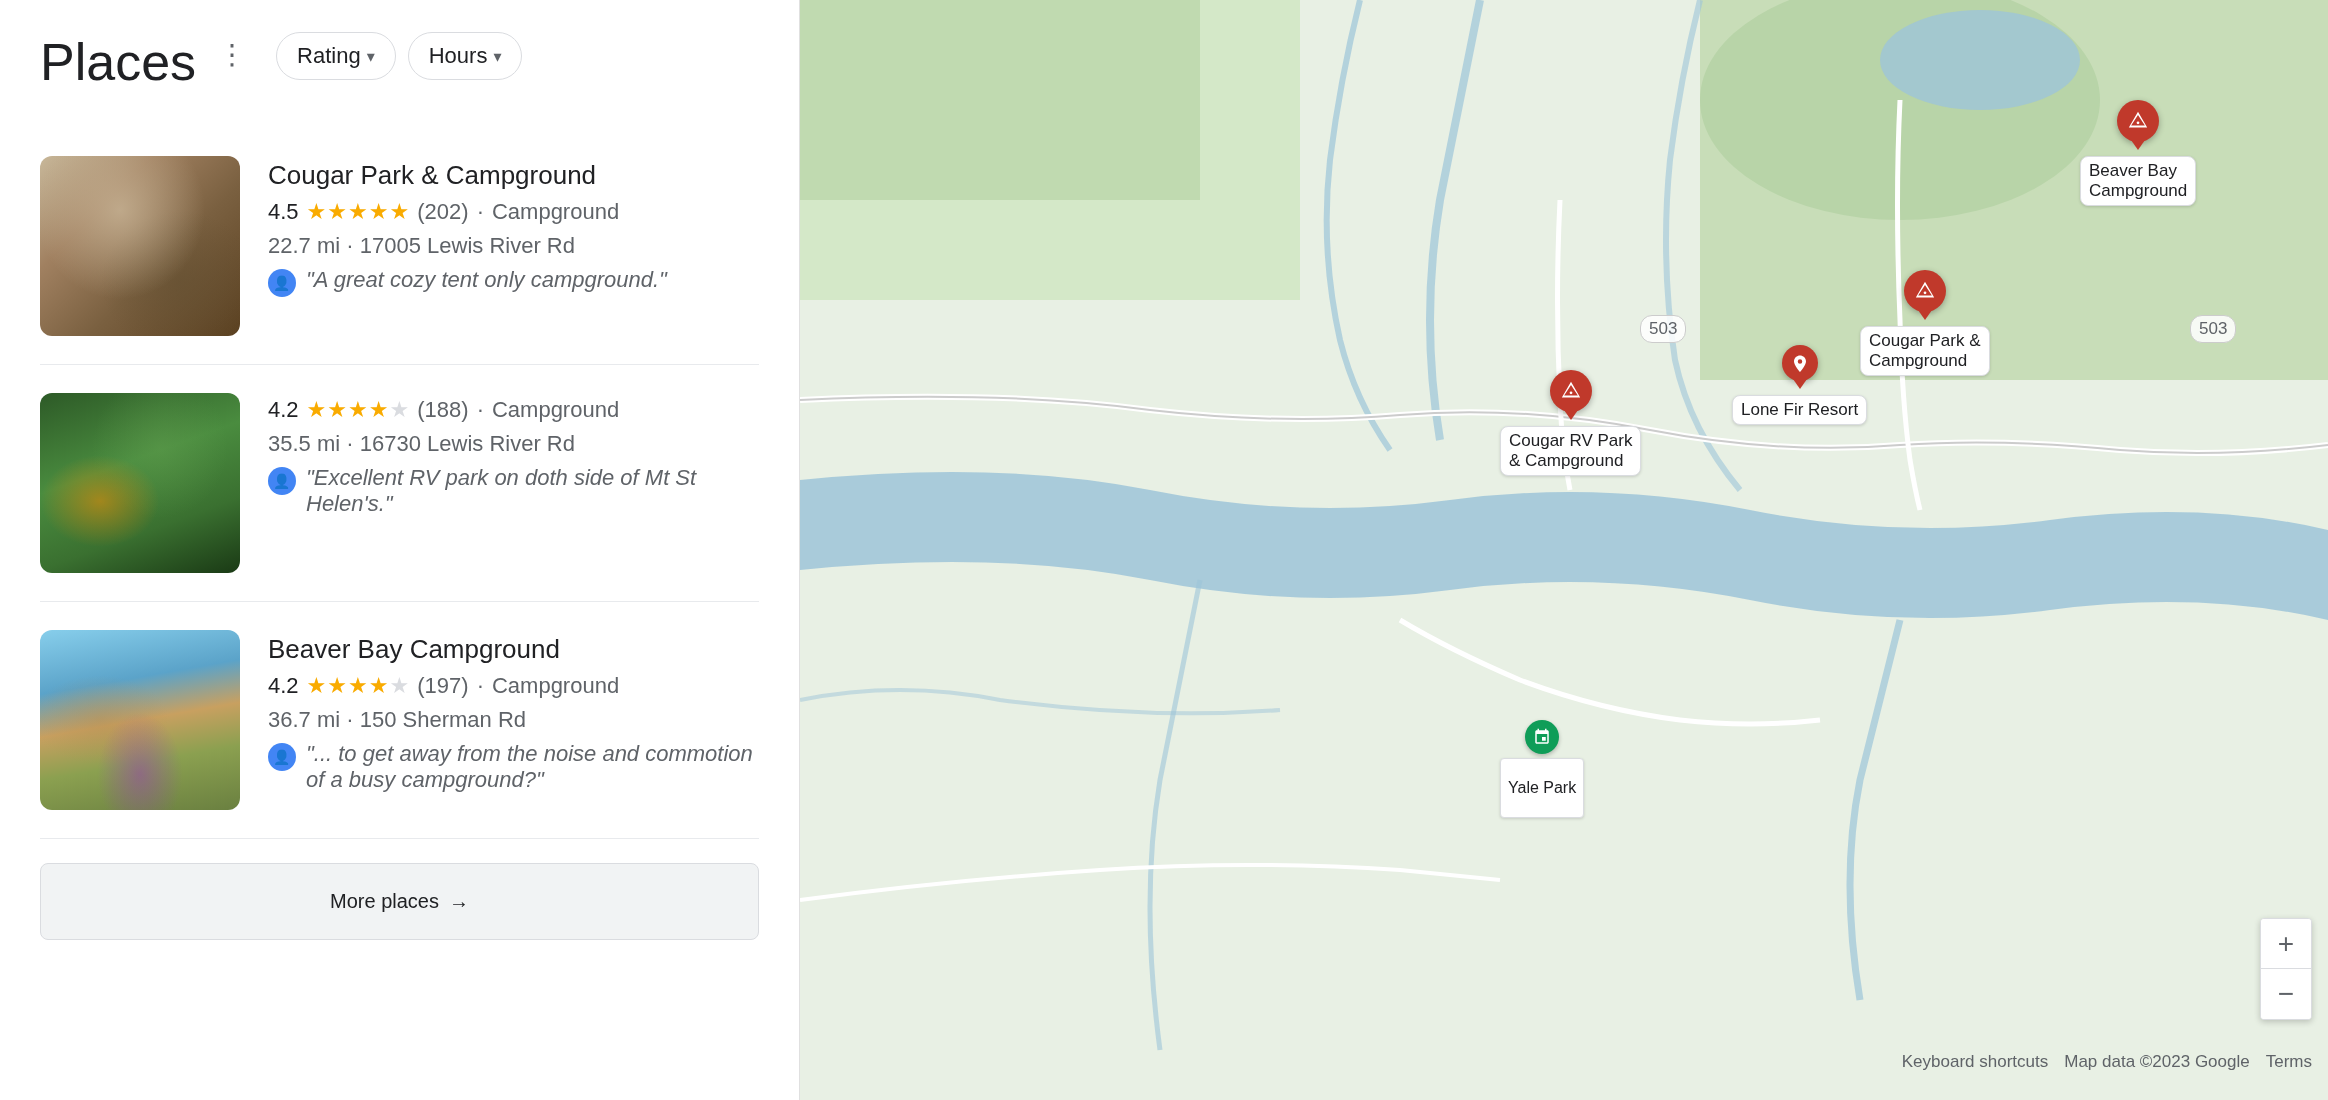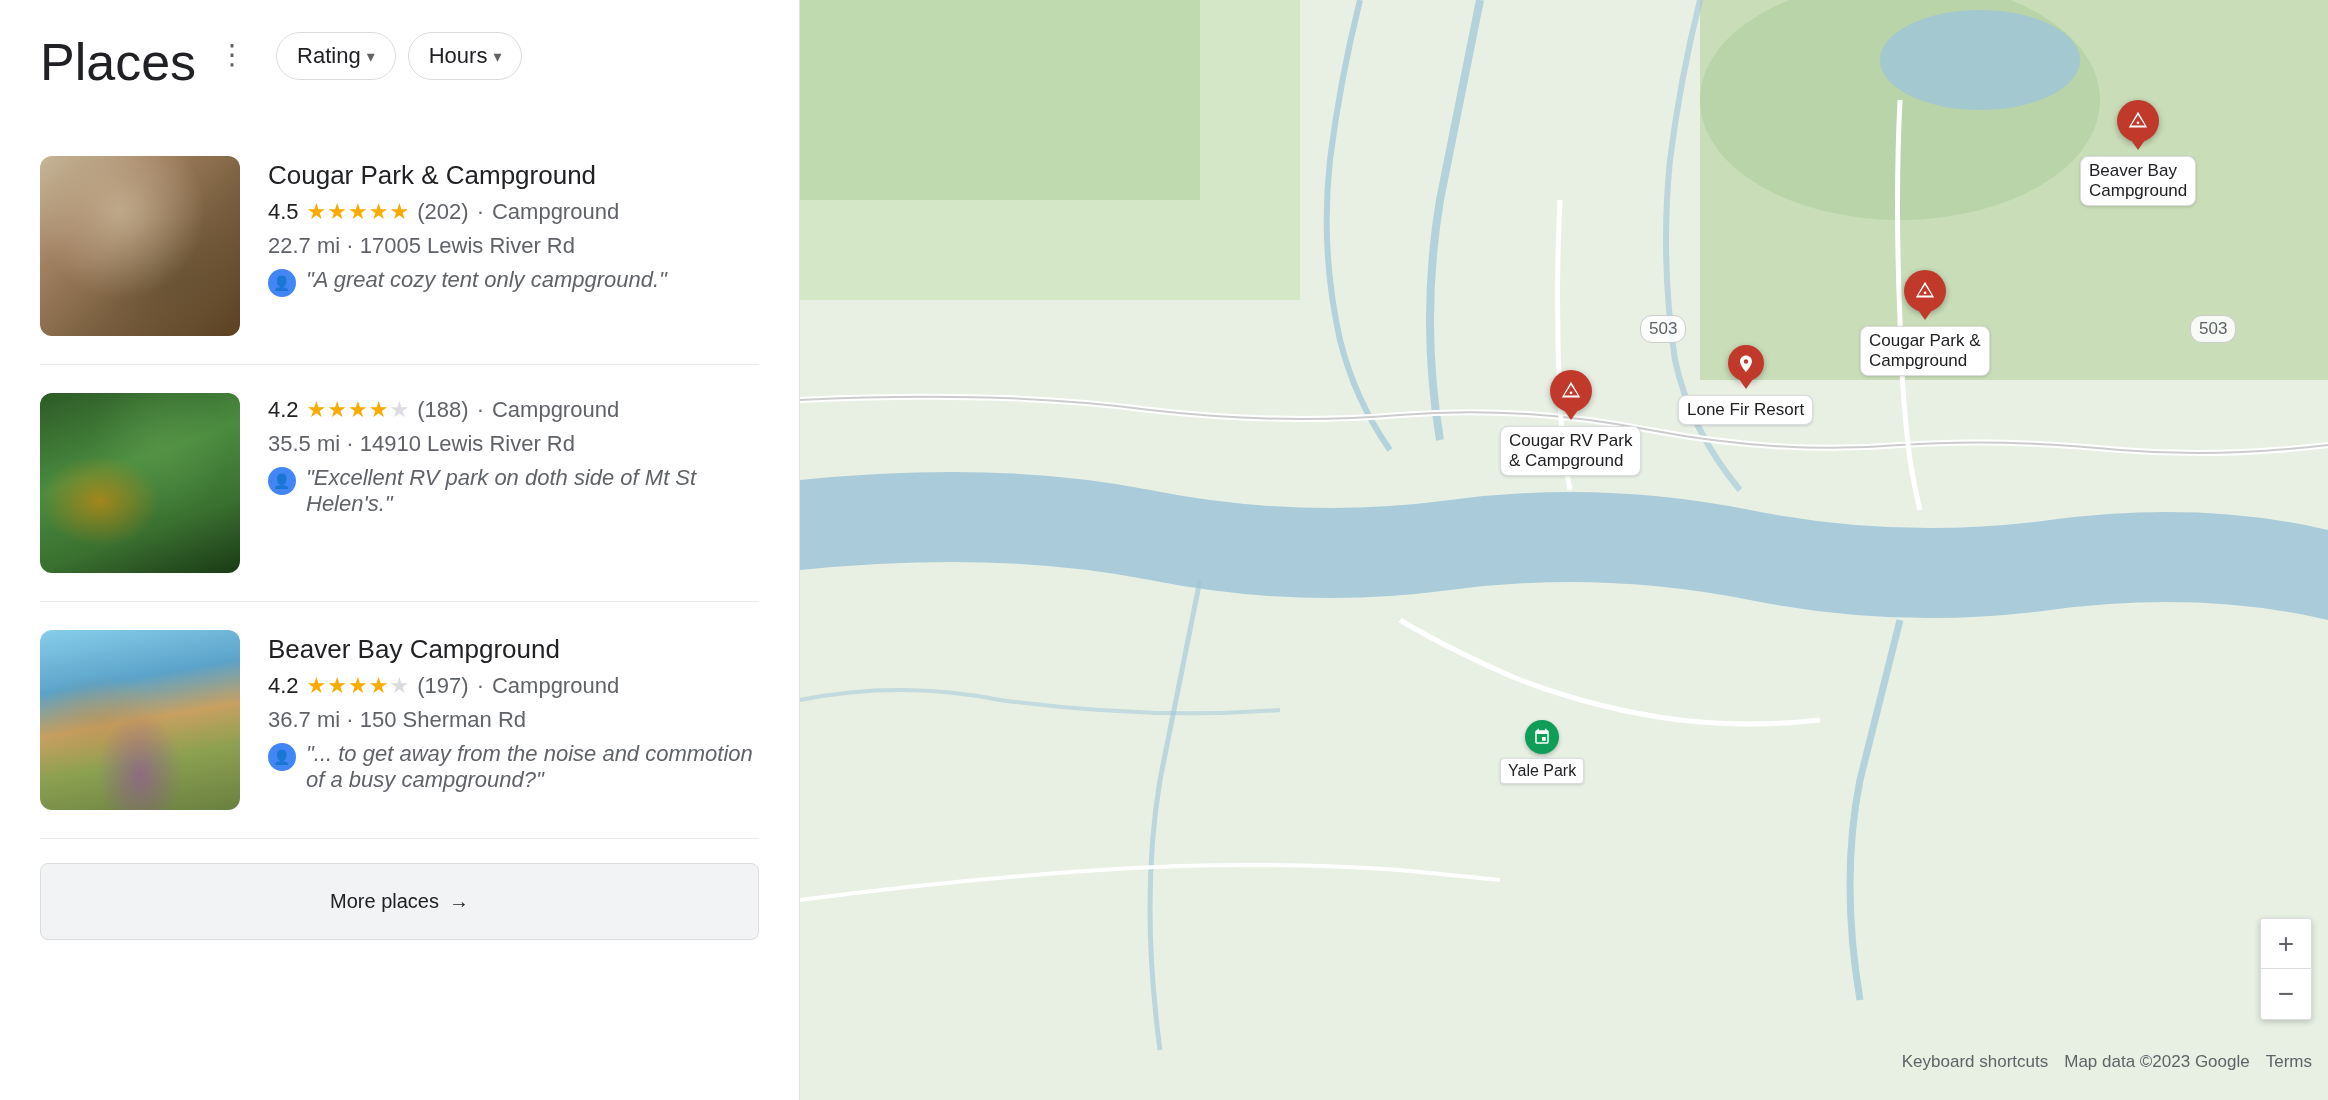--- a/index.html
+++ b/index.html
@@ -355,21 +355,21 @@
       align-items: center;
       justify-content: center;
       font-size: 16px;
       box-shadow: 0 2px 4px rgba(0,0,0,0.25);
     }
 
     .park-label {
       background: white;
       border: 1px solid #dadce0;
       border-radius: 4px;
-      padding: 3px 7px;
+      padding: 20px 7px;
       font-size: 16px;
       color: #202124;
       white-space: nowrap;
       margin-top: 4px;
       box-shadow: 0 1px 3px rgba(0,0,0,0.15);
     }
 
     .road-label {
       position: absolute;
       font-size: 17px;
@@ -443,21 +443,21 @@
             <span class="star star-full">★</span>
             <span class="star star-empty">★</span>
           </div>
           <span class="review-count">(188)</span>
           <span class="dot-sep">·</span>
           <span class="place-type">Campground</span>
         </div>
         <div class="place-distance">
           <span>35.5 mi</span>
           <span> · </span>
-          <span>14910 Lewis River Rd</span>
+          <span>16730 Lewis River Rd</span>
         </div>
         <div class="place-review">
           <div class="user-avatar">👤</div>
           <span class="review-text">"Excellent RV park on doth side of Mt St Helen's."</span>
         </div>
       </div>
     </div>
 
     <div class="place-item">
       <div class="place-thumb thumb-3"></div>
@@ -546,21 +546,21 @@
       <div class="pin-bubble">
         <svg width="22" height="22" viewBox="0 0 24 24" fill="white">
           <path d="M12 2L2 19h20L12 2zm0 3.5L19.5 17h-15L12 5.5z"></path>
           <circle cx="12" cy="14" r="1.5" fill="white"></circle>
         </svg>
       </div>
       <div class="pin-label">Cougar Park &amp;<br>Campground</div>
     </div>
 
     
-    <div class="map-pin" style="left: 878px; top: 345px;">
+    <div class="map-pin" style="left: 932px; top: 345px;">
       <div class="pin-bubble" style="background:#c0392b; width:36px; height:36px;">
         <svg width="18" height="18" viewBox="0 0 24 24" fill="white">
           <path d="M12 2C8 2 4 5 4 10c0 5 8 14 8 14s8-9 8-14c0-5-4-8-8-8zm0 11a3 3 0 110-6 3 3 0 010 6z"></path>
         </svg>
       </div>
       <div class="pin-label">Lone Fir Resort</div>
     </div>
 
     
     <div class="map-pin" style="left: 700px; top: 370px;">

